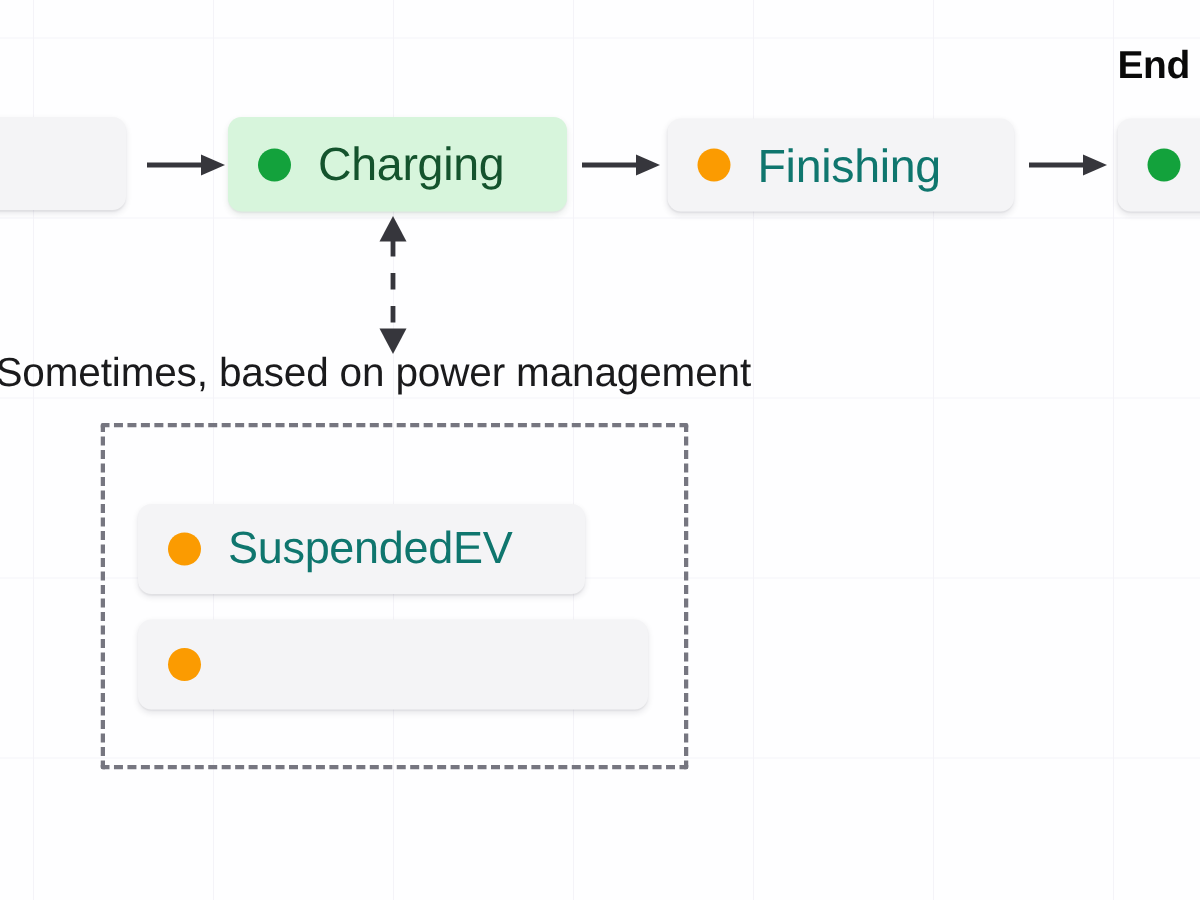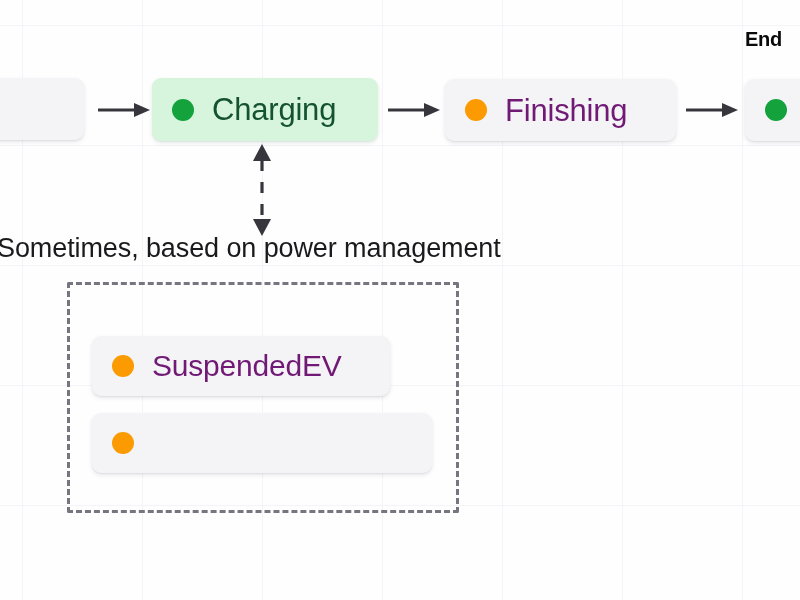--- a/index.html
+++ b/index.html
@@ -51,21 +51,21 @@
     border-radius: 50%;
     flex: 0 0 auto;
     display: block;
   }
   .dot.green  { background: #13a23c; }
   .dot.orange { background: #fb9b01; }
 
   .node-label {
     font-size: 31px;
     line-height: 1;
-    color: #701a75;
+    color: #0f766e;
     margin-left: 18px;
     letter-spacing: -0.2px;
   }
   .node.green .node-label { color: #14532d; }
 
   
   #node-preparing {
     left: -128px;  top: 78px;  width: 212px;  height: 62px;
   }
   #node-charging {
@@ -88,21 +88,21 @@
 
   #arrow-1 { left: 98px;  width: 52px; }
   #arrow-2 { left: 388px; width: 52px; }
   #arrow-3 { left: 686px; width: 52px; }
 
   
   #ended-heading {
     position: absolute;
     left: 745px;
     top: 28px;
-    font-size: 20px;
+    font-size: 26px;
     font-weight: bold;
     color: #0a0a0a;
     letter-spacing: -0.3px;
     white-space: nowrap;
   }
 
   
   #v-arrow {
     position: absolute;
     left: 248px;

